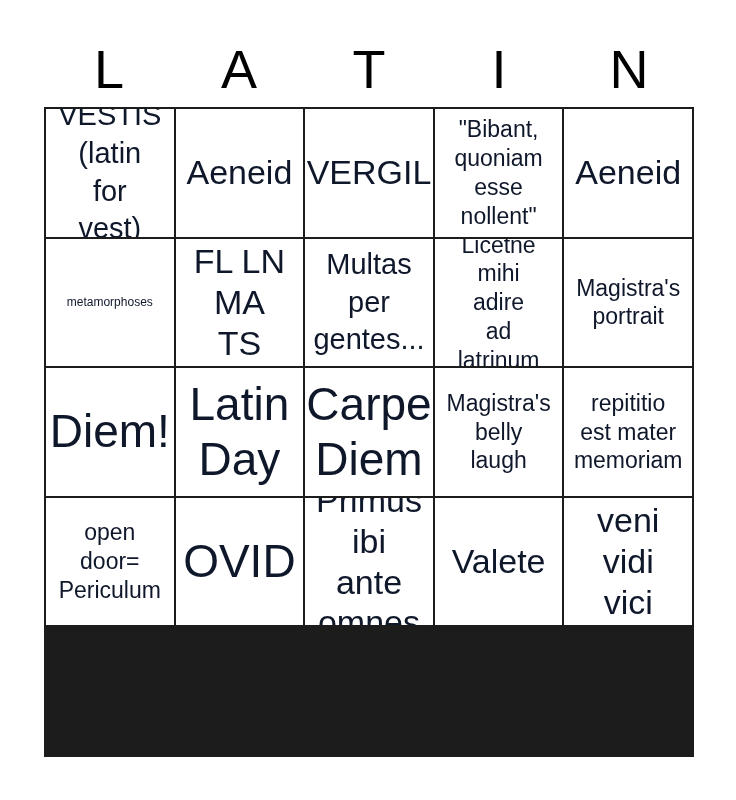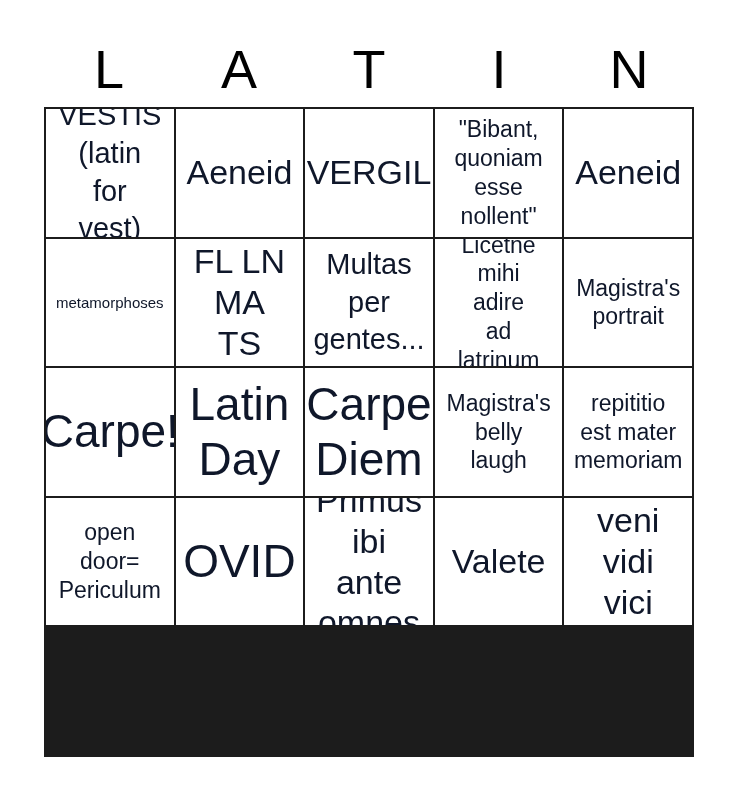--- a/index.html
+++ b/index.html
@@ -60,21 +60,21 @@
     white-space: pre-line;
     line-height: 1.22;
     padding: 14px;
     overflow: hidden;
     color: #0f172a;
   }
   .size-xl { font-size: 46px; line-height: 1.2; }
   .size-lg { font-size: 34px; line-height: 1.2; }
   .size-md { font-size: 29px; line-height: 1.3; }
   .size-sm { font-size: 23px; line-height: 1.25; }
-  .size-xs { font-size: 15px; line-height: 1.3; }
+  .size-xs { font-size: 12px; line-height: 1.3; }
 </style>
 </head>
 <body>
 
 <div class="page">
 
   <div class="title-row">
     <div class="title-letter">L</div>
     <div class="title-letter">A</div>
     <div class="title-letter">T</div>
@@ -98,21 +98,21 @@
 MA TS</div>
     <div class="bingo-cell size-md">Multas
 per
 gentes...</div>
     <div class="bingo-cell size-sm">Licetne
 mihi adire
 ad
 latrinum</div>
     <div class="bingo-cell size-sm">Magistra's
 portrait</div>
-    <div class="bingo-cell size-xl">Carpe!</div>
+    <div class="bingo-cell size-xl">Diem!</div>
     <div class="bingo-cell size-xl">Latin
 Day</div>
     <div class="bingo-cell size-xl">Carpe
 Diem</div>
     <div class="bingo-cell size-sm">Magistra's
 belly
 laugh</div>
     <div class="bingo-cell size-sm">repititio
 est mater
 memoriam</div>

